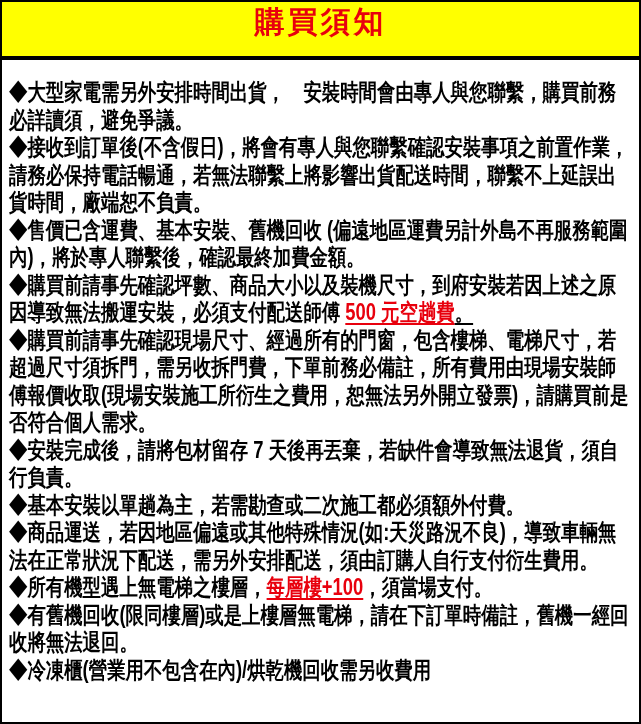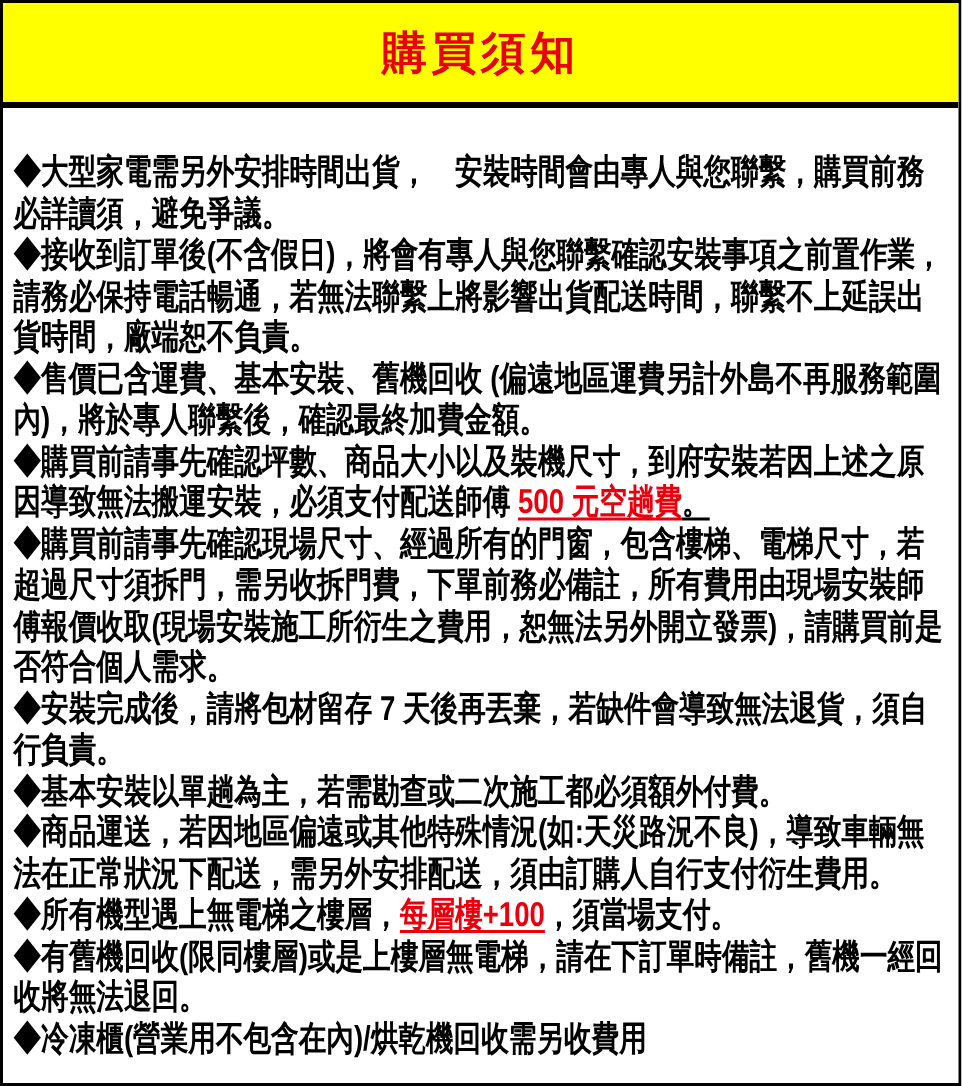--- a/index.html
+++ b/index.html
@@ -11,31 +11,31 @@
   }
   html,body{margin:0;padding:0;background:#ffffff;}
   body{width:641px;height:724px;overflow:hidden;}
   .page{
     width:641px;height:724px;box-sizing:border-box;
     border:2px solid var(--border-color);
     background:#ffffff;overflow:hidden;
     font-family:"Liberation Sans",sans-serif;
   }
   .header{
-    height:70px;box-sizing:border-box;
+    height:58px;box-sizing:border-box;
     background:var(--header-bg);
     border-bottom:4px solid var(--border-color);
-    display:flex;align-items:center;justify-content:center;
+    display:flex;justify-content:center;
   }
   .title{
     margin:0;font-size:30px;font-weight:700;letter-spacing:3px;
     color:var(--title-red);
     font-family:"Liberation Sans",sans-serif;
   }
-  .content{padding:29px 6px 0 7px;}
+  .content{padding:19px 6px 0 7px;}
   .scale-wrap{width:125%;transform:scaleX(0.8);transform-origin:0 0;}
   .notice{
     margin:0;padding:0;
     font-size:23px;font-weight:700;line-height:27.5px;
     color:var(--text-color);text-align:left;
     word-break:break-all;
   }
   .bullet{display:inline;}
   .red-underline{
     color:var(--highlight-red);

